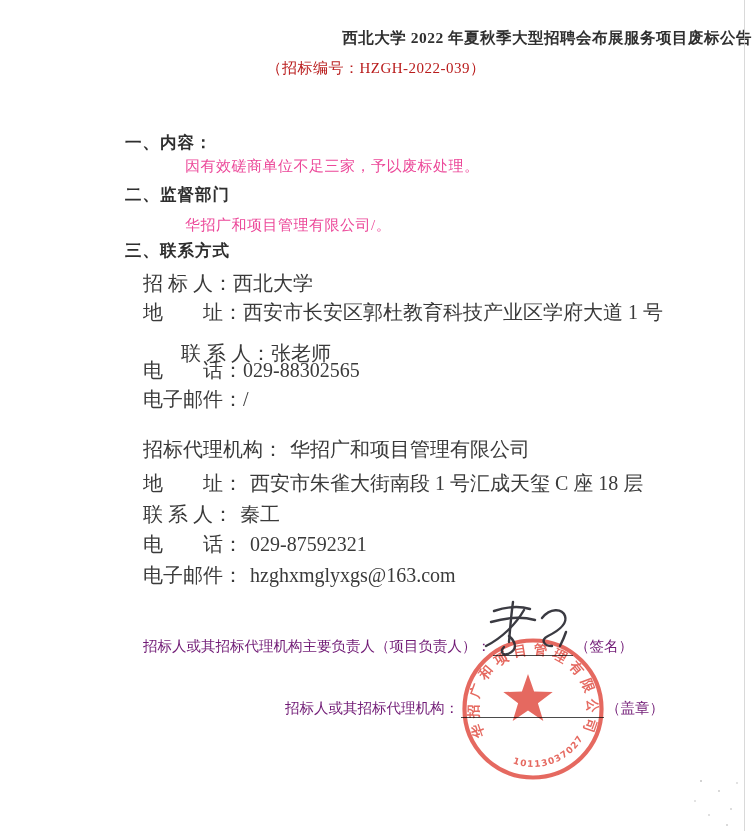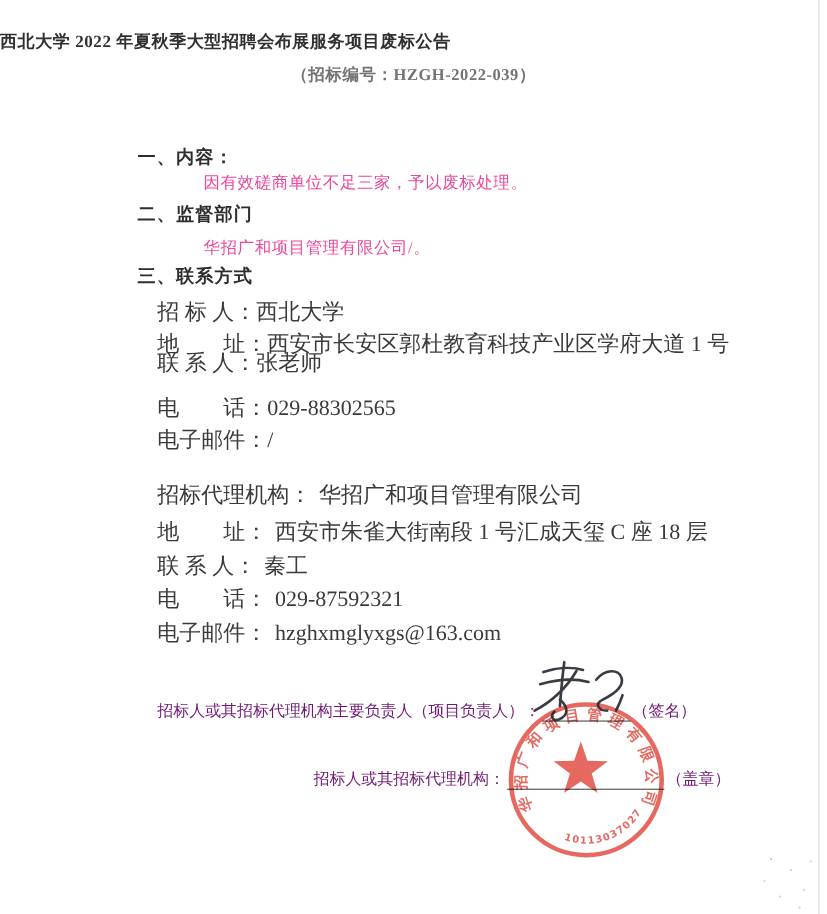--- a/index.html
+++ b/index.html
@@ -4,26 +4,26 @@
 <style>
   html,body { margin:0; padding:0; background:#ffffff; }
   .page {
     position:relative; width:752px; height:831px; overflow:hidden;
     background:#ffffff;
     font-family:"Liberation Serif","DejaVu Serif",serif;
     color:#363636;
   }
   .abs { position:absolute; white-space:pre; }
   .doc-title {
-    left:0; top:28px; width:752px; text-align:left;
+    left:0; top:28px; width:752px; text-align:right;
     font-size:15.5px; font-weight:bold; letter-spacing:0.5px; color:#303030;
   }
   .doc-subtitle {
     left:0; top:59px; width:752px; text-align:center;
-    font-size:15px; font-weight:bold; color:#737373; letter-spacing:0.5px;
+    font-size:15px; font-weight:normal; color:#b91c1c; letter-spacing:0.5px;
   }
   .sec-head { left:125px; font-size:16.5px; font-weight:bold; color:#2e2e2e; letter-spacing:1px; }
   .body-line { left:145px; font-size:15px; color:#ec4899; letter-spacing:0.5px;margin-left:40px; }
   .row { left:143px; font-size:20px; color:#3a3a3a; }
   .lbl { display:inline-block; white-space:pre; color:#3a3a3a; }
   .val { white-space:pre; }
   .agency-gap { padding-left:7px; }
   .sign-line { font-size:14.5px; color:#701a75; }
   .uline {
     display:inline-block; height:15px; vertical-align:bottom;
@@ -55,21 +55,21 @@
   <div class="abs sec-head" style="top:132px;">一、内容：</div>
   <div class="abs body-line" style="top:157px;">因有效磋商单位不足三家，予以废标处理。</div>
 
   <div class="abs sec-head" style="top:184px;">二、监督部门</div>
   <div class="abs body-line" style="top:216px;">华招广和项目管理有限公司/。</div>
 
   <div class="abs sec-head" style="top:240px;">三、联系方式</div>
 
   <div class="abs row" style="top:270px;"><span class="lbl">招 标 人：</span><span class="val">西北大学</span></div>
   <div class="abs row" style="top:299px;"><span class="lbl">地　　址：</span><span class="val">西安市长安区郭杜教育科技产业区学府大道 1 号</span></div>
-  <div class="abs row" style="top:316px;"><span class="lbl">联 系 人：</span><span class="val">张老师</span></div>
+  <div class="abs row" style="top:340px;margin-left:38px;"><span class="lbl">联 系 人：</span><span class="val">张老师</span></div>
   <div class="abs row" style="top:357px;"><span class="lbl">电　　话：</span><span class="val">029-88302565</span></div>
   <div class="abs row" style="top:386px;"><span class="lbl">电子邮件：</span><span class="val">/</span></div>
 
   <div class="abs row" style="top:436px;"><span class="lbl">招标代理机构：</span><span class="val agency-gap">华招广和项目管理有限公司</span></div>
   <div class="abs row" style="top:470px;"><span class="lbl">地　　址：</span><span class="val agency-gap">西安市朱雀大街南段 1 号汇成天玺 C 座 18 层</span></div>
   <div class="abs row" style="top:501px;"><span class="lbl">联 系 人：</span><span class="val agency-gap">秦工</span></div>
   <div class="abs row" style="top:531px;"><span class="lbl">电　　话：</span><span class="val agency-gap">029-87592321</span></div>
   <div class="abs row" style="top:562px;"><span class="lbl">电子邮件：</span><span class="val agency-gap">hzghxmglyxgs@163.com</span></div>
 
   <div class="abs sign-line" style="left:143px; top:637px;"><span>招标人或其招标代理机构主要负责人（项目负责人）：</span><span class="uline u-sign"></span><span>（签名）</span></div>

